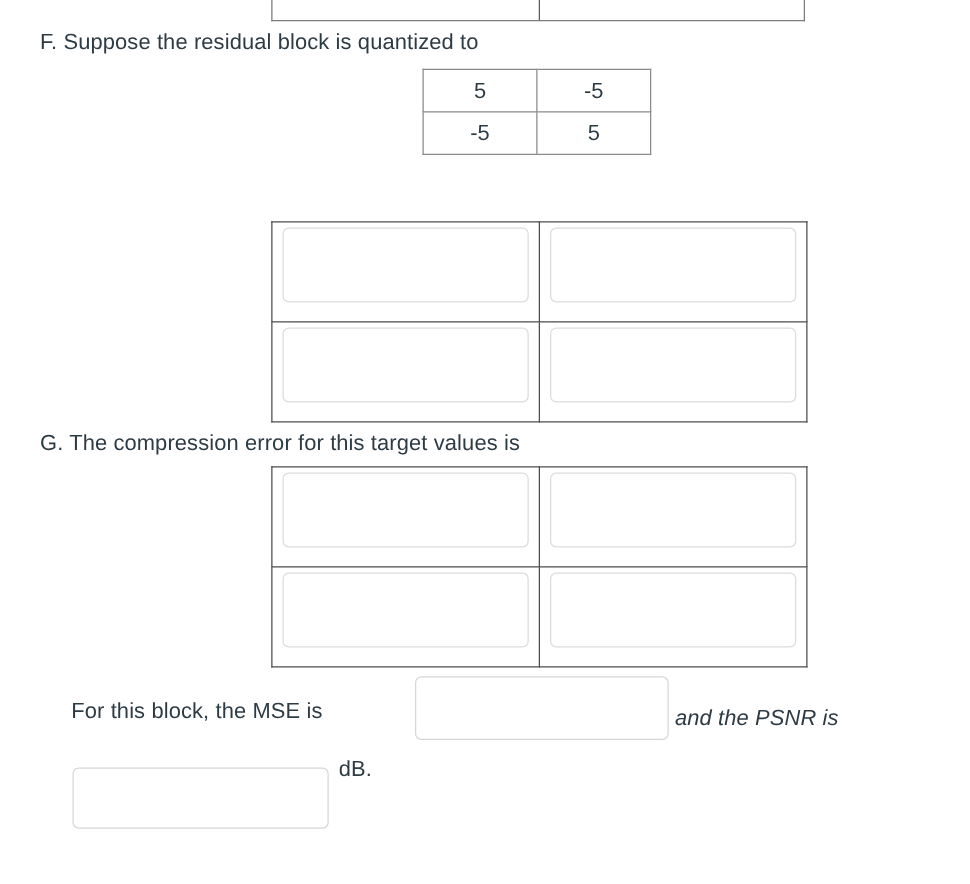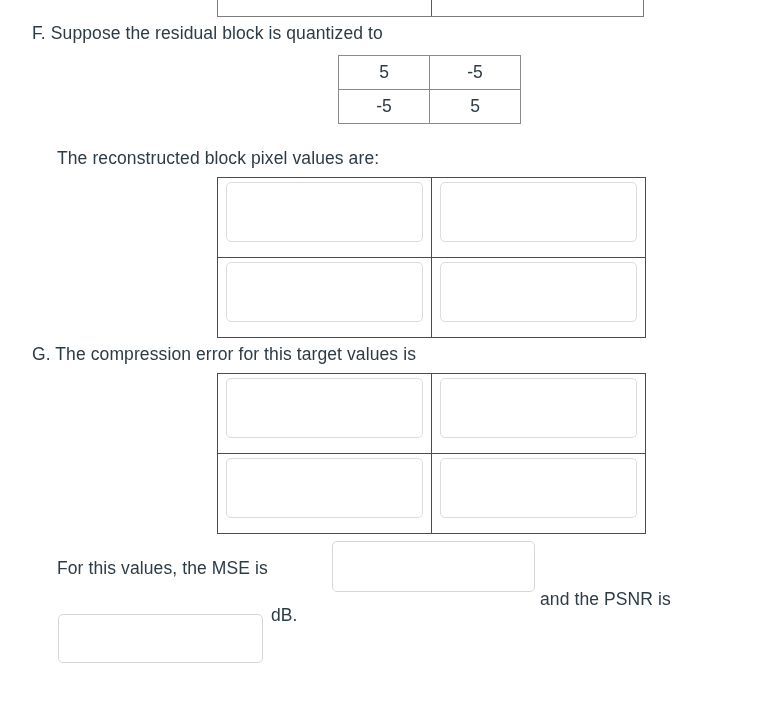--- a/index.html
+++ b/index.html
@@ -146,21 +146,20 @@
         <td>5</td>
         <td>-5</td>
       </tr>
       <tr>
         <td>-5</td>
         <td>5</td>
       </tr>
     </tbody>
   </table>
 
-  <div class="qtext" style="left:57px; top:147px;">The reconstructed block pixel values are:</div>
 
   <table class="anstable" style="left:217px; top:177px;">
     <tbody>
       <tr>
         <td>
           <input class="cellinput" type="text" value="" style="">
         </td>
         <td>
           <input class="cellinput" type="text" value="" style="">
         </td>
@@ -192,23 +191,23 @@
         <td>
           <input class="cellinput" type="text" value="" style="">
         </td>
         <td>
           <input class="cellinput" type="text" value="" style="">
         </td>
       </tr>
     </tbody>
   </table>
 
-  <div class="qtext" style="left:57px; top:557px;">For this values, the MSE is</div>
+  <div class="qtext" style="left:57px; top:557px;">For this block, the MSE is</div>
 
   <input class="inlineinput" id="mse-input" type="text" value="" style="">
 
-  <div class="qtext" style="left:540px; top:588px;">and the PSNR is</div>
+  <div class="qtext" style="left:540px; top:563px;font-style:italic;">and the PSNR is</div>
 
   <input class="inlineinput" id="psnr-input" type="text" value="" style="">
 
   <div class="qtext" style="left:271px; top:604px;">dB.</div>
 
 </div>
 
 </body></html>

